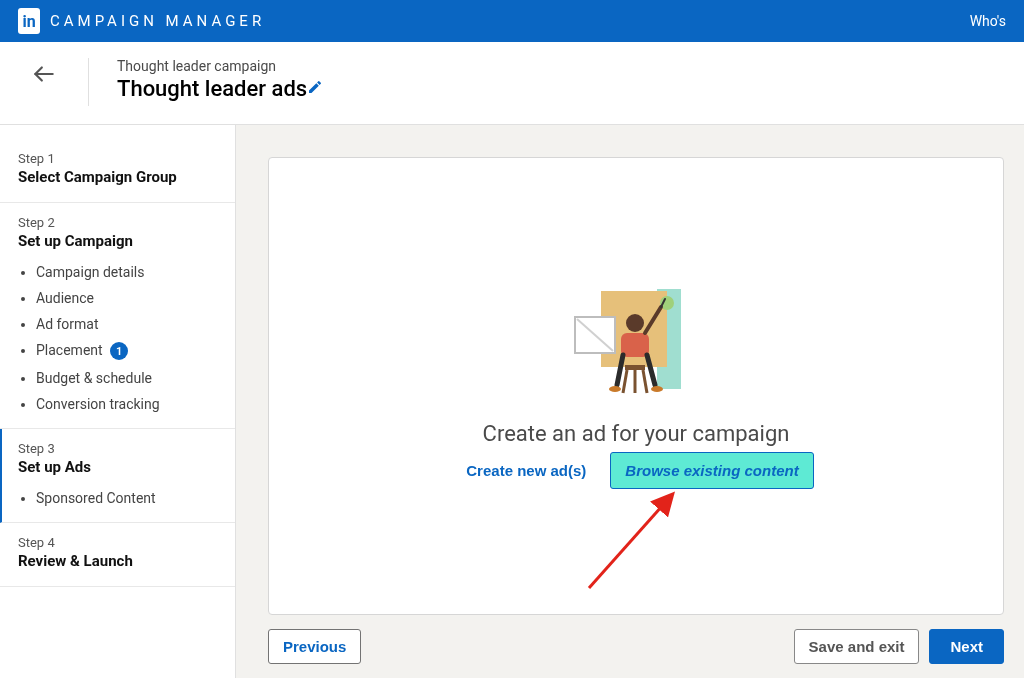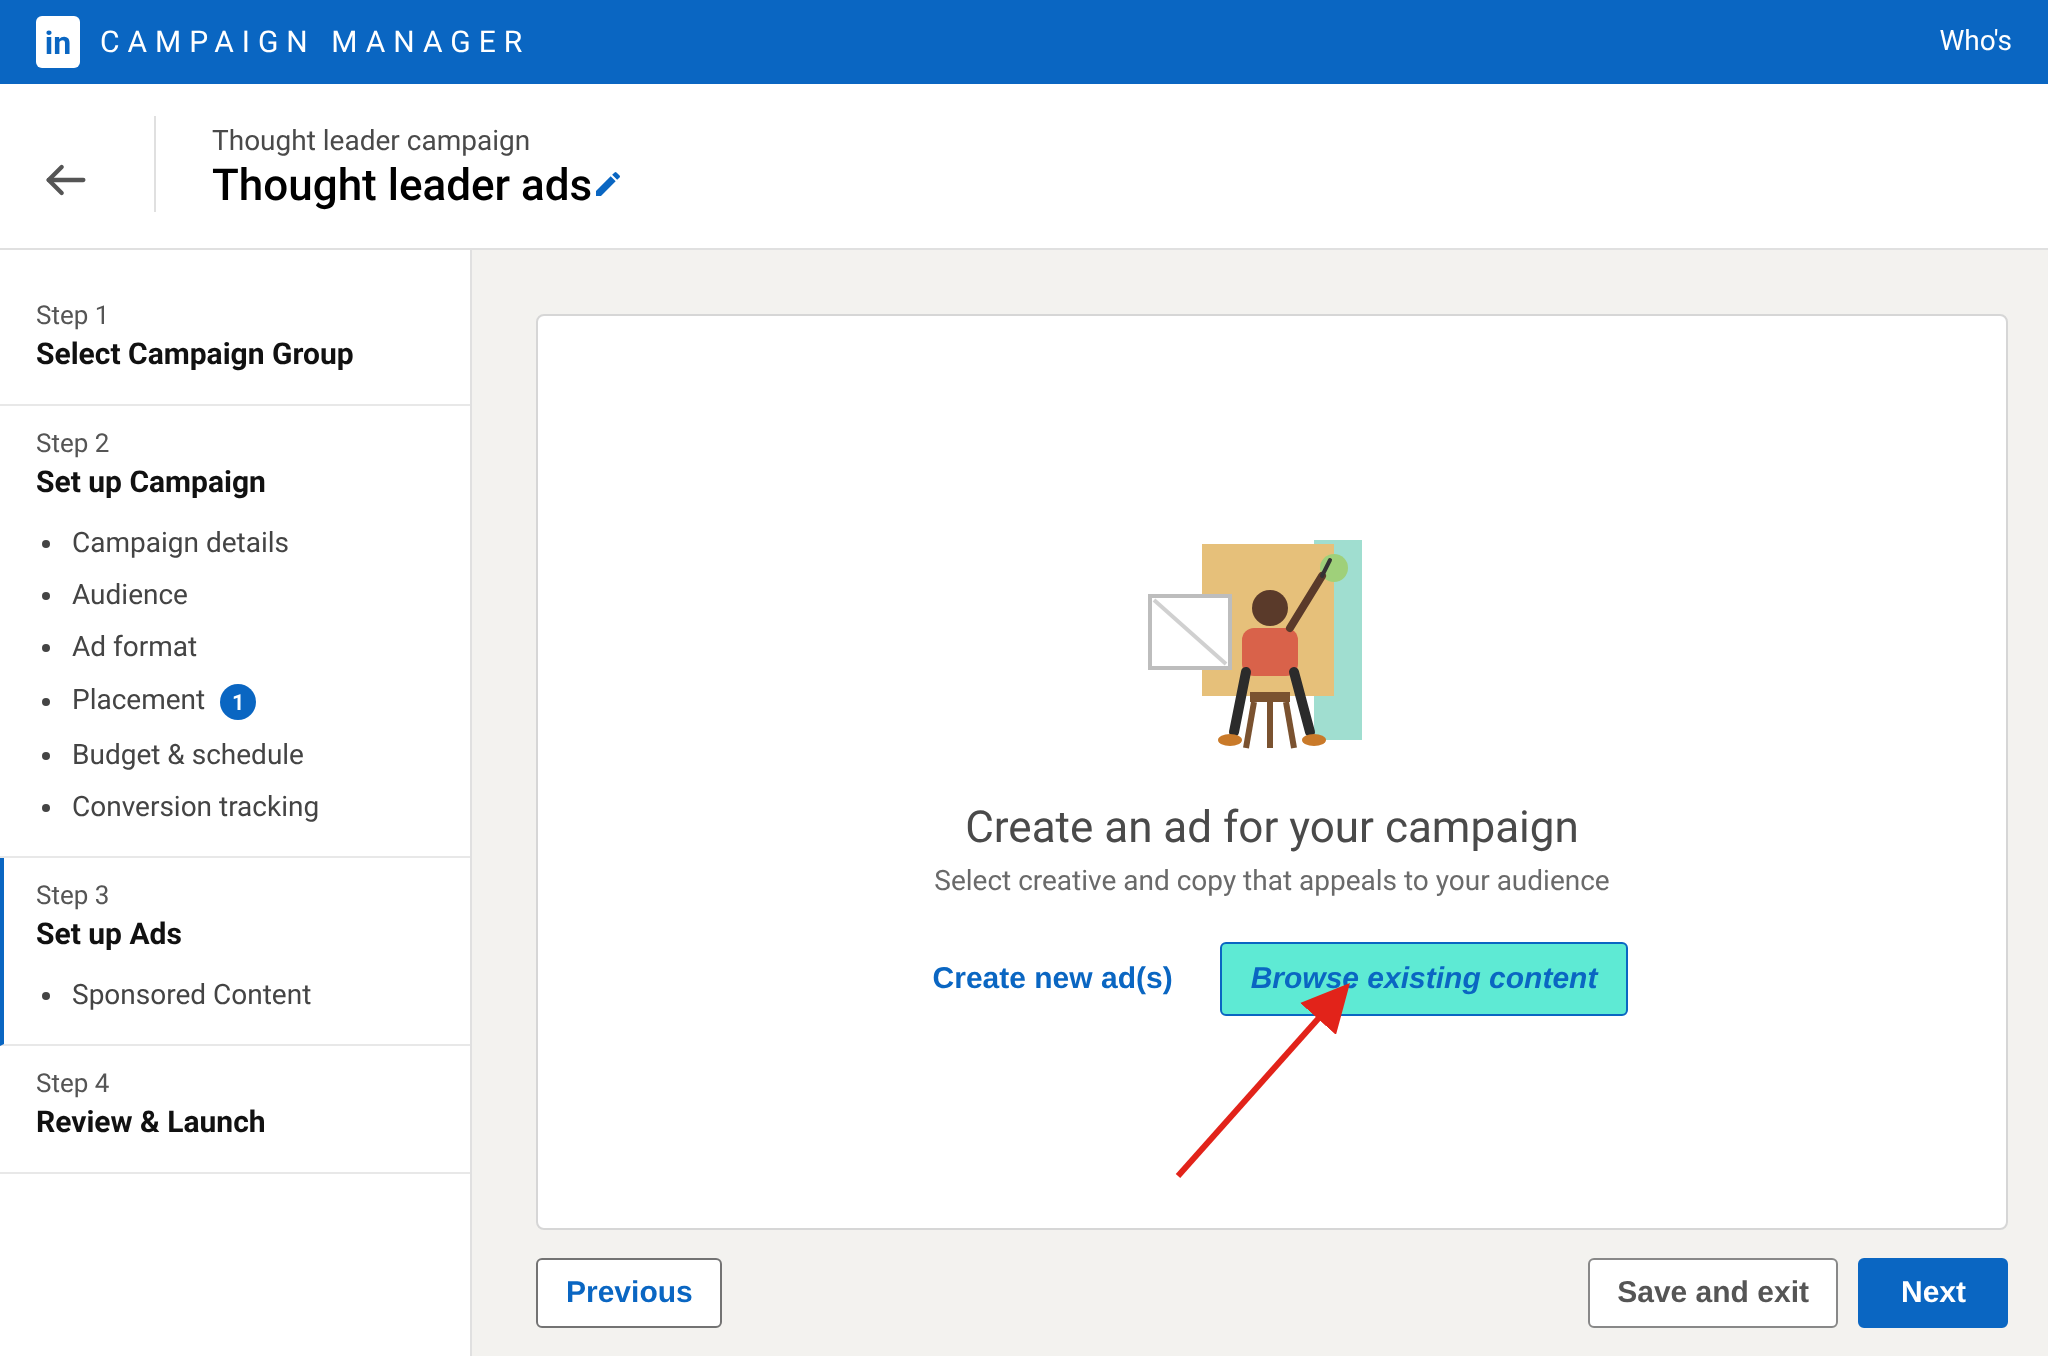--- a/index.html
+++ b/index.html
@@ -42,22 +42,22 @@
       font-size: 15px;
       letter-spacing: 4px;
       font-weight: 400;
     }
     .topbar-right {
       font-size: 14px;
     }
     
     .header {
       display: flex;
-      align-items: flex-end;
-      padding: 16px 20px 18px 17px;
+      align-items: flex-start;
+      padding: 16px 20px 18px 28px;
       gap: 28px;
       border-bottom: 1px solid #e0e0e0;
       background: #fff;
     }
     .back-btn {
       width: 32px;
       height: 32px;
       display: flex;
       align-items: center;
       justify-content: center;
@@ -347,21 +347,20 @@
         <circle cx="74" cy="40" r="9" fill="#5a3a2a"></circle>
         <path d="M62 72 L56 102" stroke="#2b2b2b" stroke-width="5" stroke-linecap="round"></path>
         <path d="M86 72 L94 102" stroke="#2b2b2b" stroke-width="5" stroke-linecap="round"></path>
         <ellipse cx="54" cy="106" rx="6" ry="3" fill="#c97a2a"></ellipse>
         <ellipse cx="96" cy="106" rx="6" ry="3" fill="#c97a2a"></ellipse>
         <path d="M84 50 L100 24" stroke="#5a3a2a" stroke-width="4" stroke-linecap="round"></path>
         <path d="M100 24 L104 16" stroke="#333" stroke-width="2" stroke-linecap="round"></path>
       </svg>
 
       <div class="card-title">Create an ad for your campaign</div>
-      <div class="card-sub">Select creative and copy that appeals to your audience</div>
 
       <div class="card-actions">
         <button class="link-btn">Create new ad(s)</button>
         <button class="outline-btn">Browse existing content</button>
       </div>
 
       <svg class="arrow-overlay" width="120" height="120" viewBox="0 0 120 120">
         <defs>
           <marker id="arrhead" markerWidth="8" markerHeight="8" refX="6" refY="4" orient="auto">
             <path d="M0,0 L8,4 L0,8 Z" fill="#e2231a"></path>

